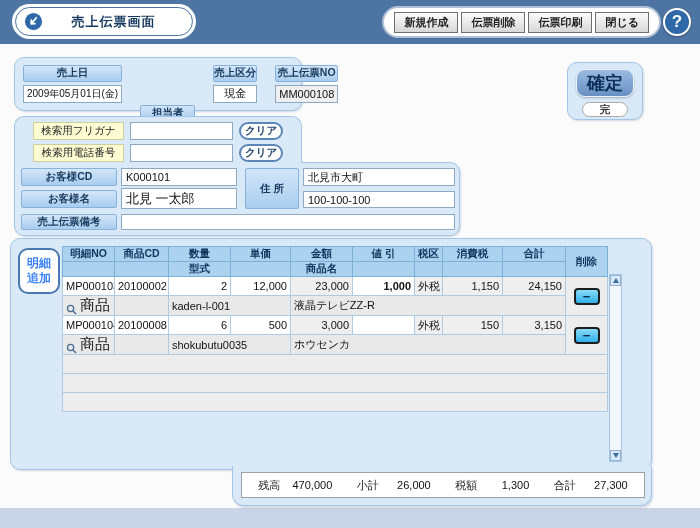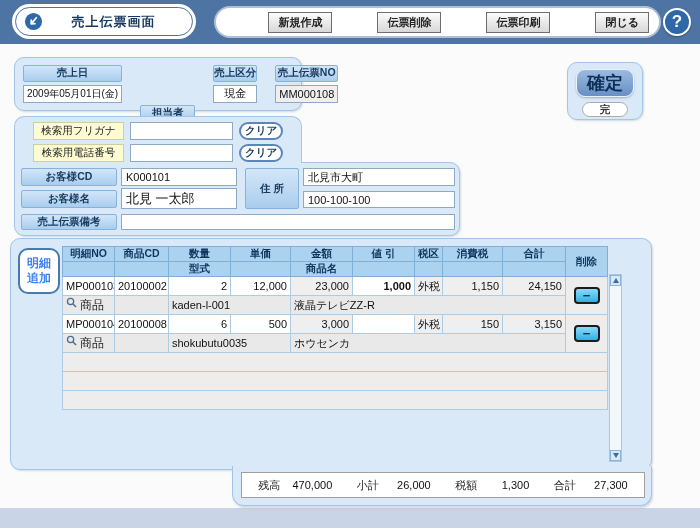--- a/index.html
+++ b/index.html
@@ -18,21 +18,21 @@
   .title-ico { width:19px; height:19px; flex:0 0 auto; }
   .title-text { flex:1; text-align:center; font-size:13px; font-weight:bold; color:#17395F; letter-spacing:1px; }
   .toolbar {
     position:absolute; right:41px; top:8px; height:28px; background:#fff; border-radius:15px;
     display:flex; align-items:center; padding:0 10px; gap:3px;
     box-shadow:0 0 0 2px rgba(255,255,255,0.55);
   }
   .tb-btn {
     height:21px; padding:0 9px; font-size:11px; font-weight:bold; color:#222;
     background:linear-gradient(#FBFBFB,#D8D8D8); border:1px solid #6E6E6E;
-    display:flex; align-items:center; cursor:pointer; white-space:nowrap;margin-left:42px;
+    display:flex; align-items:center; cursor:pointer; white-space:nowrap;
   }
   .help-btn {
     position:absolute; right:9px; top:8px; width:28px; height:28px; border-radius:50%;
     background:#2E68A6; border:2px solid #fff; color:#fff; font-weight:bold; font-size:17px;
     display:flex; align-items:center; justify-content:center; box-shadow:0 1px 2px rgba(0,0,0,.3);
   }
   
   .panel { position:absolute; background:#D9E9F8; border:1px solid #A3C6E8; border-radius:10px;
            box-shadow:1px 1px 2px rgba(90,120,150,0.25); }
   
@@ -89,21 +89,21 @@
   td.gray { background:#EFEFEF; }
   td.red { color:#D90000; font-weight:bold; }
   td.ctr { text-align:center; }
   tr.sub td { background:#E9E9E9; }
   td.del-cell { background:#EDEDED; text-align:center; vertical-align:middle; padding:0; border-bottom:1px solid #5E90BE; }
   tr.filler td { background:#EDEDED; height:34px; border-bottom:2px solid #6E9CC6; border-left:none; border-right:none; }
   tr.filler.last td { border-bottom:none; }
   .minus-btn { display:inline-flex; width:26px; height:17px; background:linear-gradient(#8ADBF8,#30B0E8);
     border:2px solid #1C1C1C; border-radius:4px; color:#0A2A4A; font-weight:bold; font-size:13px;
     line-height:11px; align-items:center; justify-content:center; cursor:pointer; }
-  .prod-btn { display:flex; align-items:flex-start; gap:3px; font-size:12px; color:#222; cursor:pointer; }
+  .prod-btn { display:flex; align-items:flex-end; gap:3px; font-size:15px; color:#222; cursor:pointer; }
   .vscroll { position:absolute; left:609px; top:274px; width:13px; height:188px; background:#F2F7FC;
     border:1px solid #A8C6E2; display:flex; flex-direction:column; justify-content:space-between; align-items:center; z-index:2; }
   .scroll-btn { width:11px; height:11px; background:#D8E8F6; border:1px solid #8FB4D8;
     display:flex; align-items:center; justify-content:center; }
   .tri-up { width:0; height:0; border-left:3px solid transparent; border-right:3px solid transparent; border-bottom:5px solid #3A6EA0; }
   .tri-down { width:0; height:0; border-left:3px solid transparent; border-right:3px solid transparent; border-top:5px solid #3A6EA0; }
   
   #totals-panel { position:absolute; left:232px; top:466px; width:420px; height:40px; background:#D9E9F8;
     border:1px solid #A3C6E8; border-top:none; border-radius:0 0 12px 12px; z-index:3;
     box-shadow:1px 2px 2px rgba(90,120,150,0.25); }

